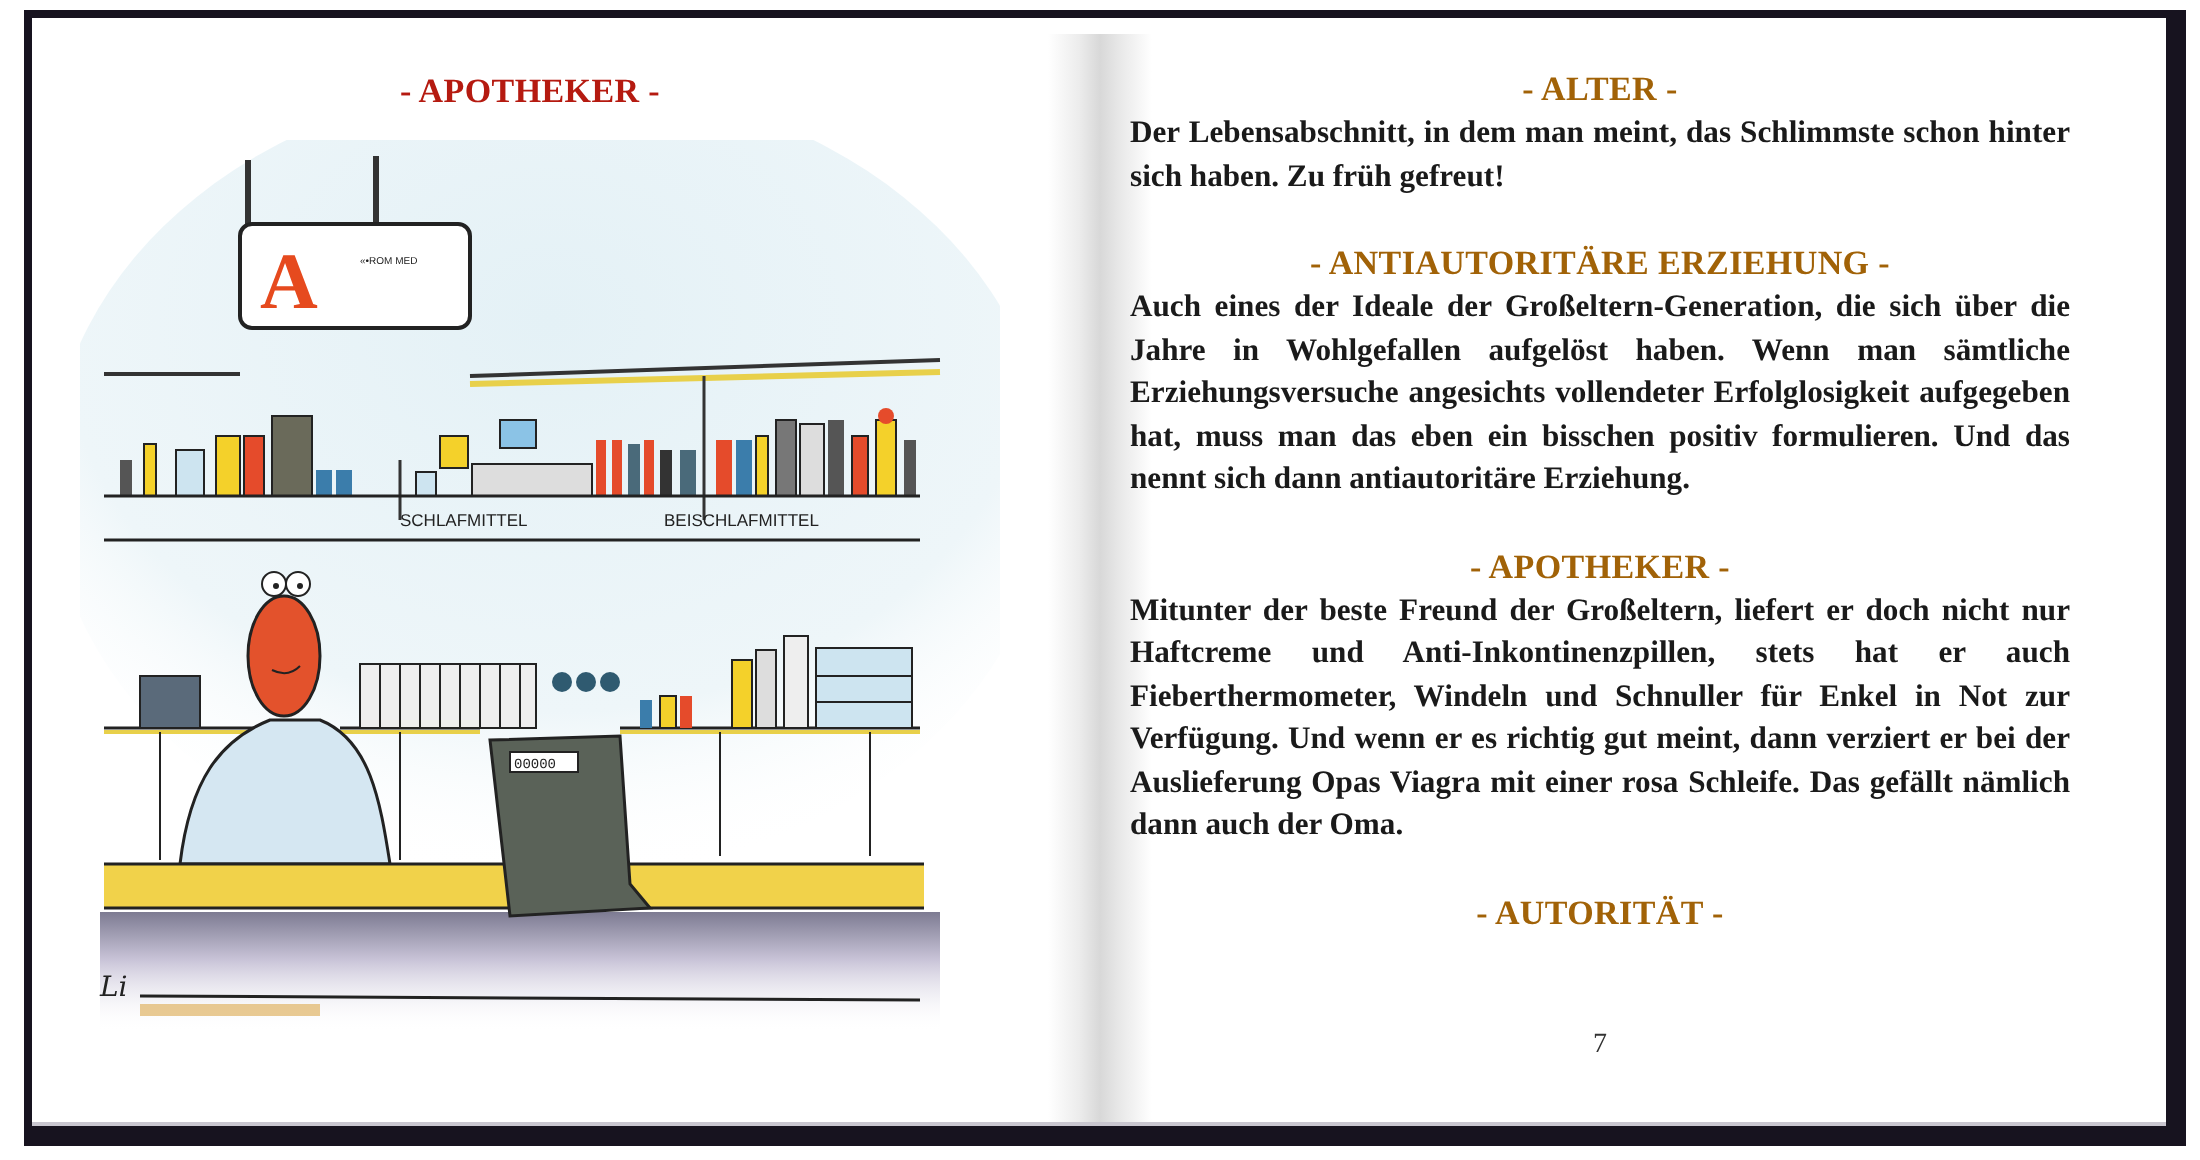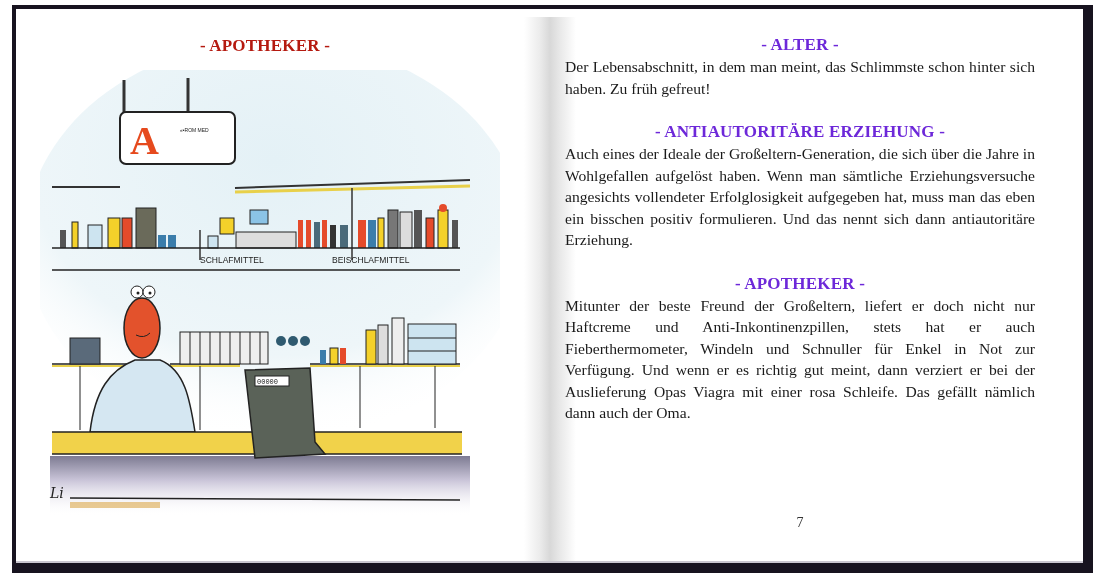--- a/index.html
+++ b/index.html
@@ -8,22 +8,22 @@
   .spread { position:absolute; left:16px; top:9px; width:1067px; height:554px; background:#fff; overflow:hidden; }
   .spine { position:absolute; left:508px; top:8px; width:52px; height:546px;
     background:linear-gradient(to right, rgba(255,255,255,0) 0%, #ececec 30%, #d8d8d8 50%, #e9e9e9 70%, rgba(255,255,255,0) 100%); }
   .bottom-edge { position:absolute; left:0; right:0; bottom:0; height:2px; background:#c9c6cf; }
 
   .left-title { position:absolute; left:0; width:530px; top:36px; text-align:center; color:#b51a10; font-weight:bold; font-size:17px; letter-spacing:0.2px; }
 
   .illus { position:absolute; left:40px; top:70px; width:460px; height:460px; }
 
   .right { position:absolute; left:565px; top:34px; width:470px; color:#1a1a1a; font-size:15.6px; line-height:21.5px; }
-  .sec-title { text-align:center; color:#6d28d9; font-weight:bold; font-size:17px; line-height:22px; letter-spacing:0.2px; }
-  .sec-body { text-align:justify; margin:0; }
+  .sec-title { text-align:center; color:#a16207; font-weight:bold; font-size:17px; line-height:22px; letter-spacing:0.2px; }
+  .sec-body { text-align:justify; margin:0;font-weight:bold; }
   .gap { height:22px; }
   .page-num { position:absolute; left:565px; width:470px; top:515px; text-align:center; font-size:14px; color:#333; }
 </style>
 </head>
 <body>
 
 <div class="frame"></div>
 <div class="spread">
   <div class="spine"></div>
   <div class="bottom-edge"></div>
@@ -168,16 +168,17 @@
     <div class="sec-title">- ANTIAUTORITÄRE ERZIEHUNG -</div>
     <p class="sec-body">Auch eines der Ideale der Großeltern-Generation, die sich über die Jahre in Wohlgefallen aufgelöst haben. Wenn man sämtliche Erziehungsversuche angesichts vollendeter Erfolglosigkeit aufgegeben hat, muss man das eben ein bisschen positiv formulieren. Und das nennt sich dann antiautoritäre Erziehung.</p>
   </div>
   <div class="gap"></div>
   <div>
     <div class="sec-title">- APOTHEKER -</div>
     <p class="sec-body">Mitunter der beste Freund der Großeltern, liefert er doch nicht nur Haftcreme und Anti-Inkontinenzpillen, stets hat er auch Fieberthermometer, Windeln und Schnuller für Enkel in Not zur Verfügung. Und wenn er es richtig gut meint, dann verziert er bei der Auslieferung Opas Viagra mit einer rosa Schleife. Das gefällt nämlich dann auch der Oma.</p>
   </div>
   <div class="gap"></div>
   <div>
+    <div class="sec-title">- AUTORITÄT -</div>
   </div>
 </div>
 
 <div class="page-num">7</div>
 
 </body></html>

